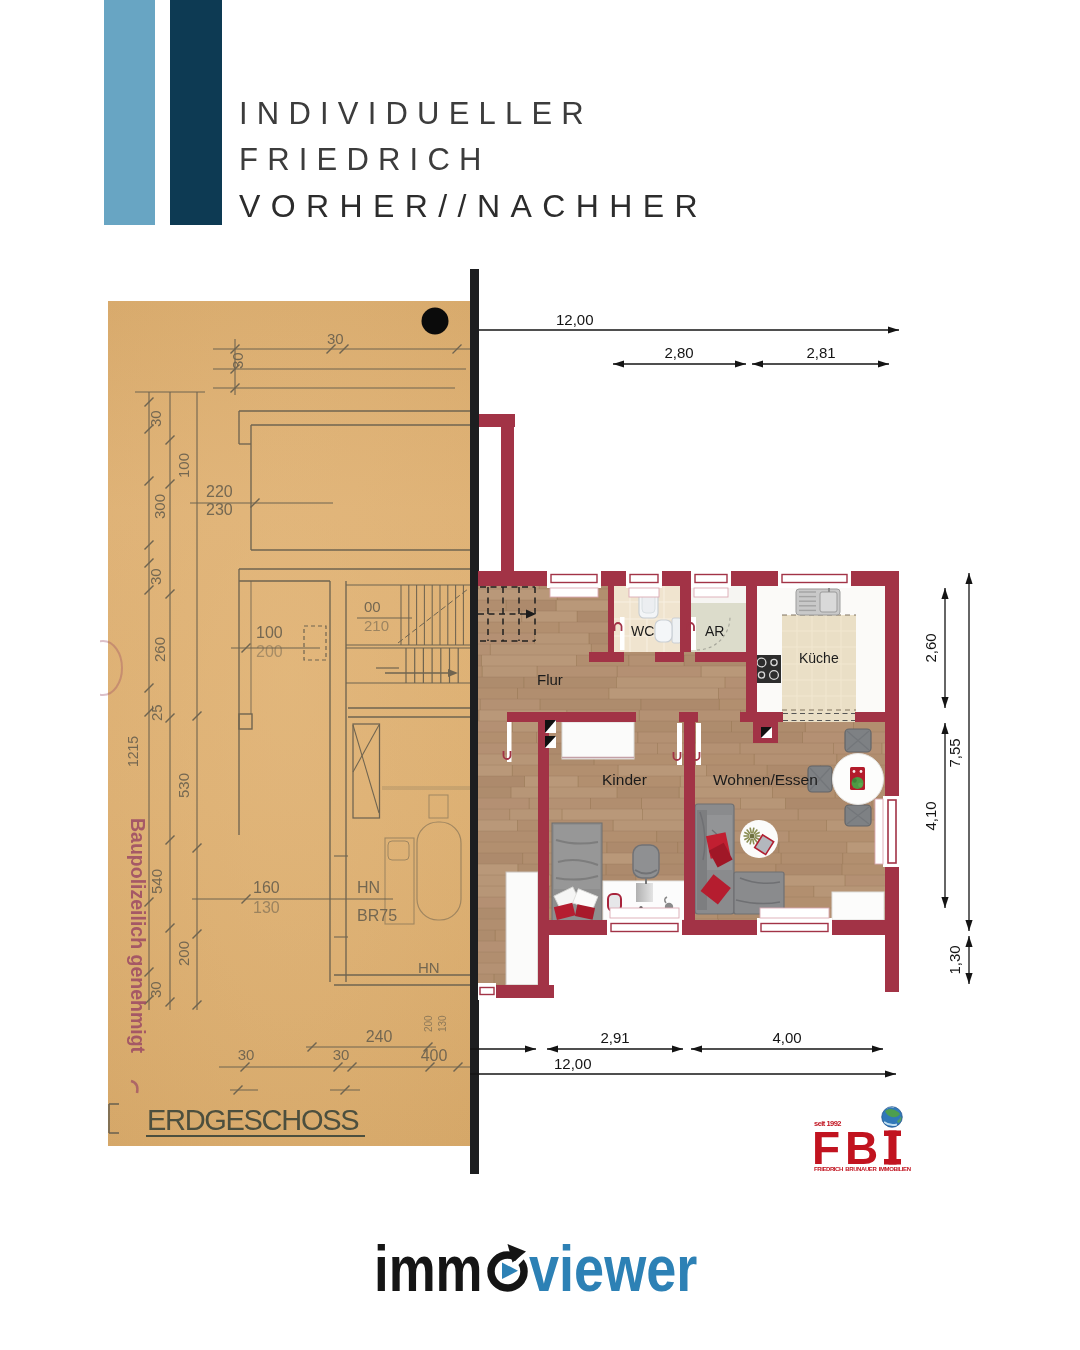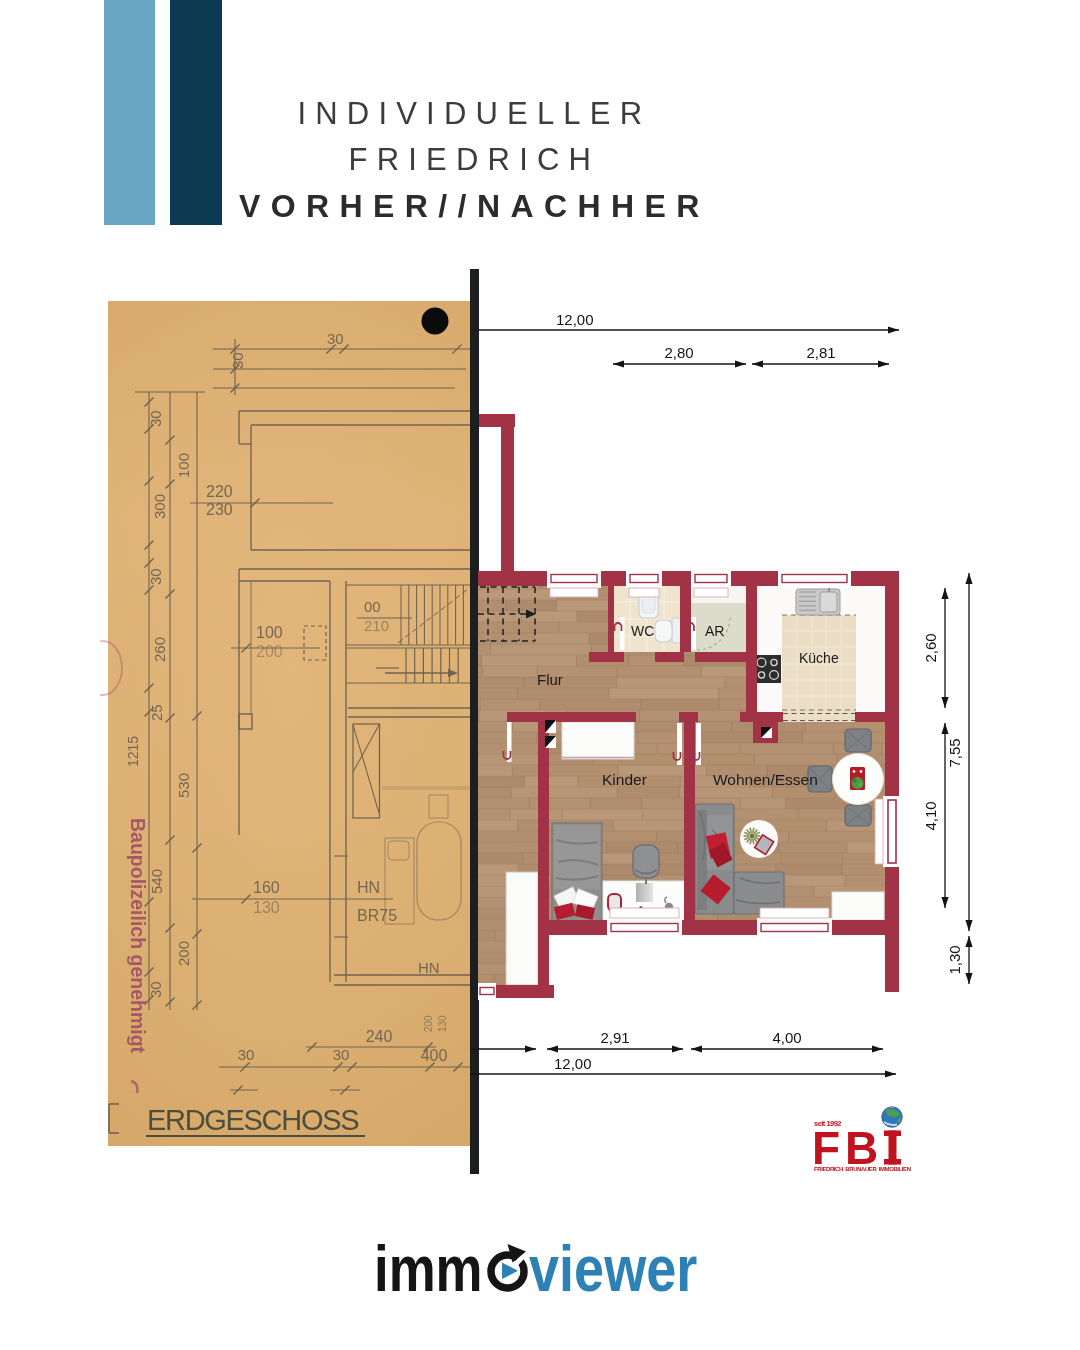--- a/index.html
+++ b/index.html
@@ -1,22 +1,22 @@
 <!DOCTYPE html>
 <html><head>
 <meta charset="utf-8">
 <style>
   html,body{margin:0;padding:0;background:#fff;}
   .page{position:relative;width:1080px;height:1350px;background:#fff;overflow:hidden;
-        font-family:"Liberation Sans", sans-serif;text-align:center;}
+        font-family:"Liberation Sans", sans-serif;}
   .bar1{position:absolute;left:104px;top:0;width:51px;height:225px;background:#68a5c3;}
   .bar2{position:absolute;left:170px;top:0;width:52px;height:225px;background:#0d3a53;}
   .title{position:absolute;left:239px;top:91px;}
   .t1{font-size:31px;line-height:46px;letter-spacing:9.2px;color:#3c3c3c;font-weight:400;}
-  .t2{font-size:32px;line-height:46px;letter-spacing:10.4px;color:#2c2c2c;font-weight:700;}
+  .t2{font-size:32px;line-height:46px;letter-spacing:10.4px;color:#2c2c2c;font-weight:400;}
   .divider{position:absolute;left:470px;top:269px;width:9px;height:905px;background:#1d1e20;}
   svg{position:absolute;display:block;}
   text{font-family:"Liberation Sans", sans-serif;}
 </style>
 </head>
 <body>
 <div class="page">
   <div class="bar1"></div>
   <div class="bar2"></div>
   <div class="title">

